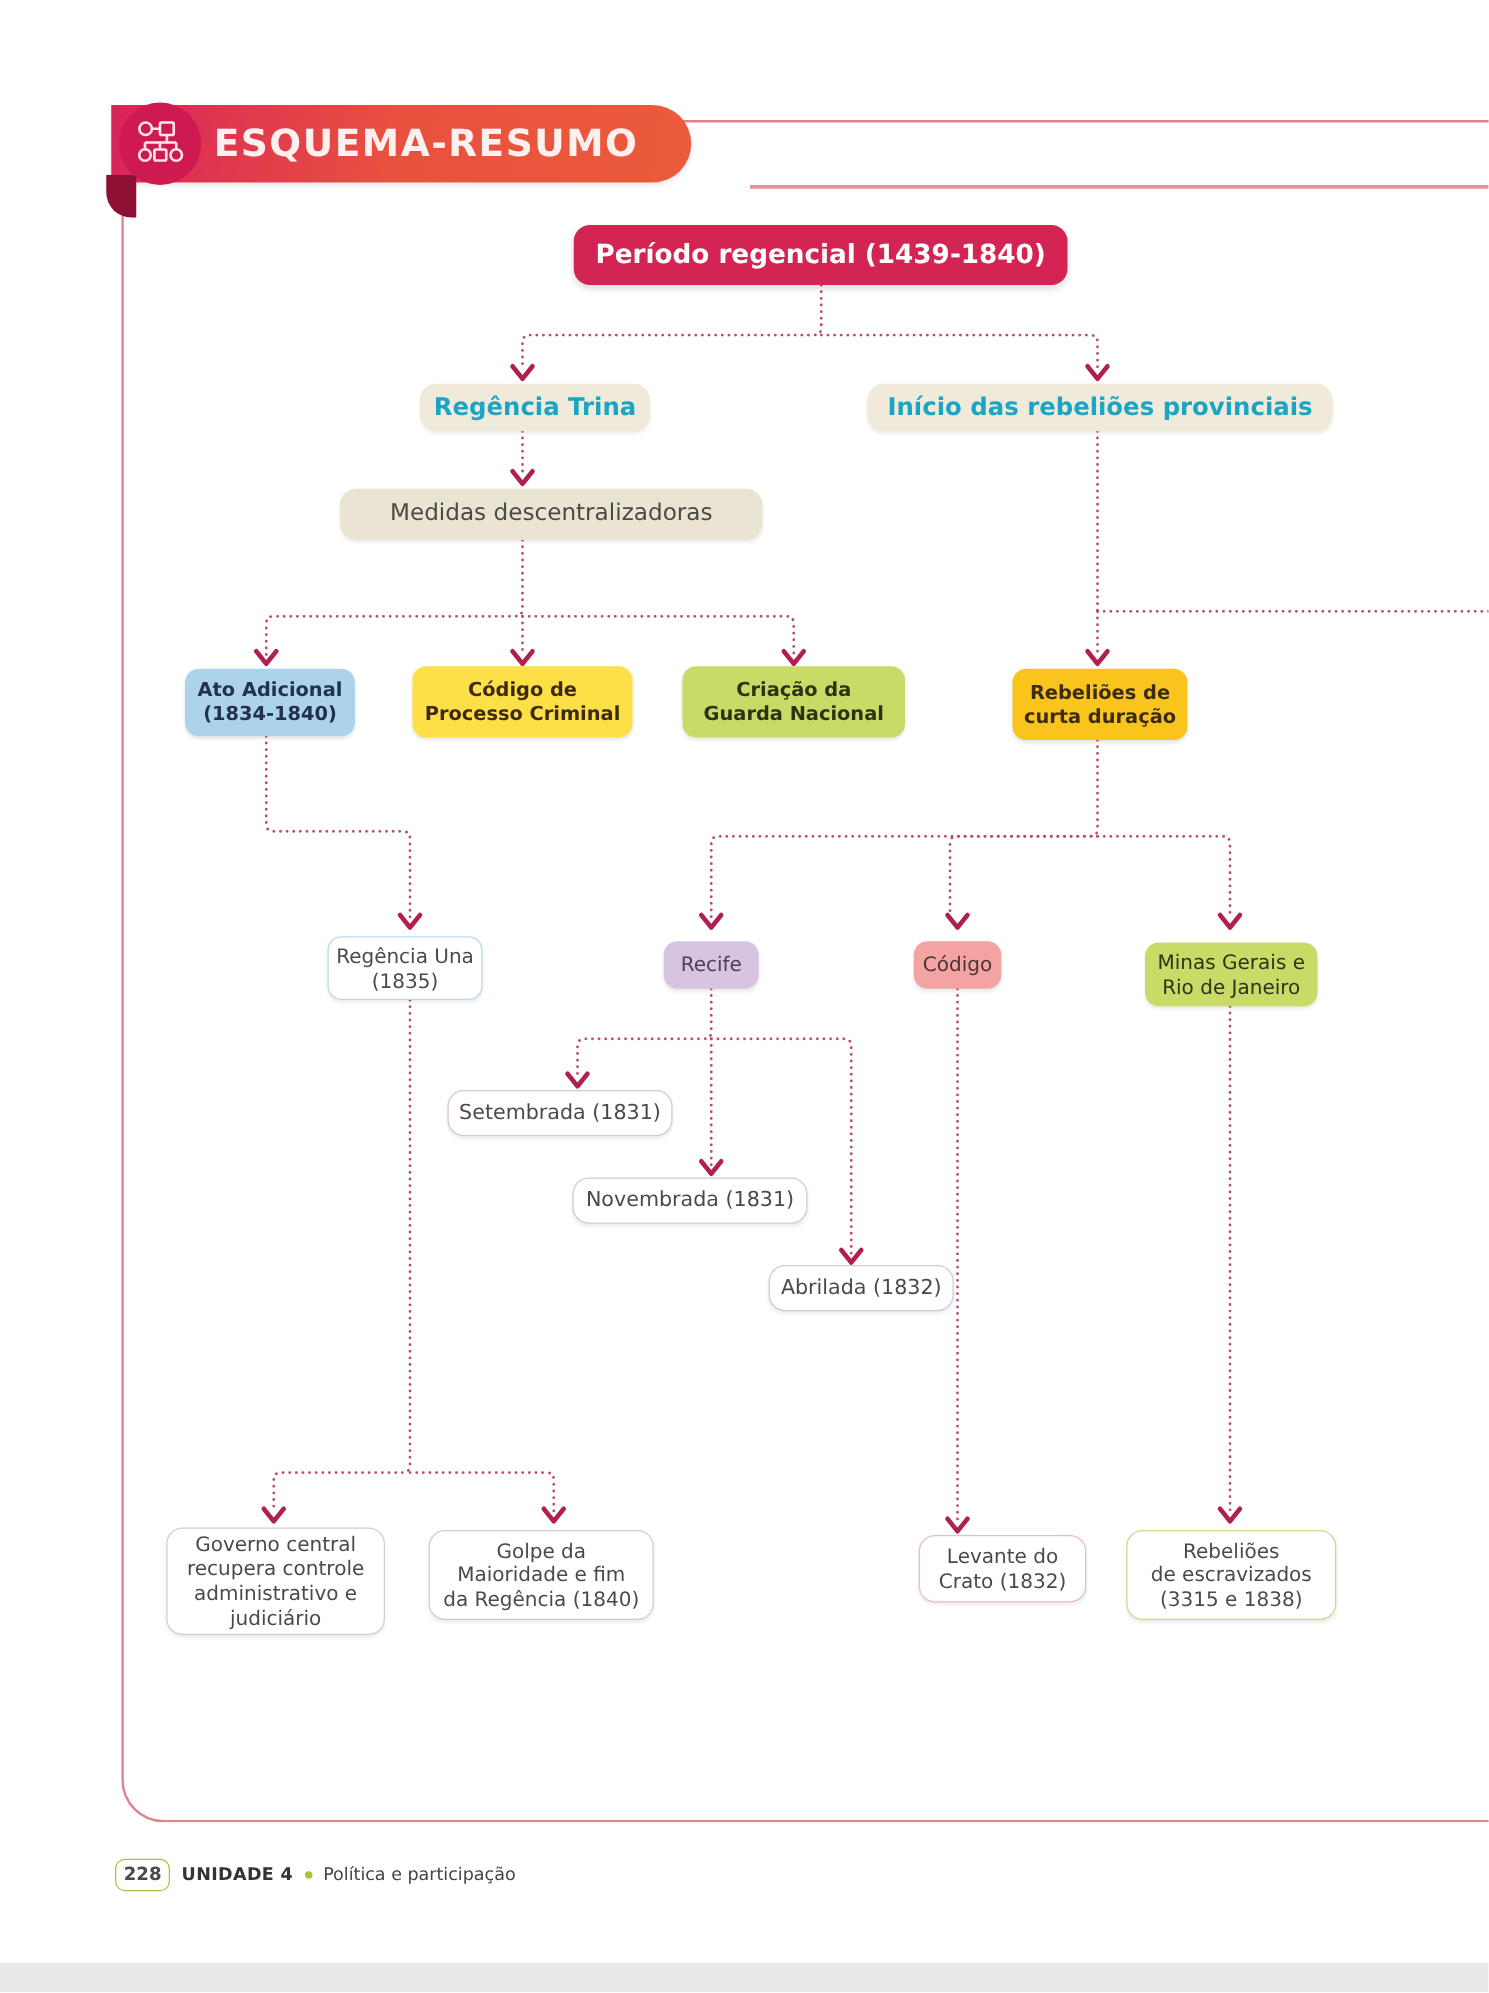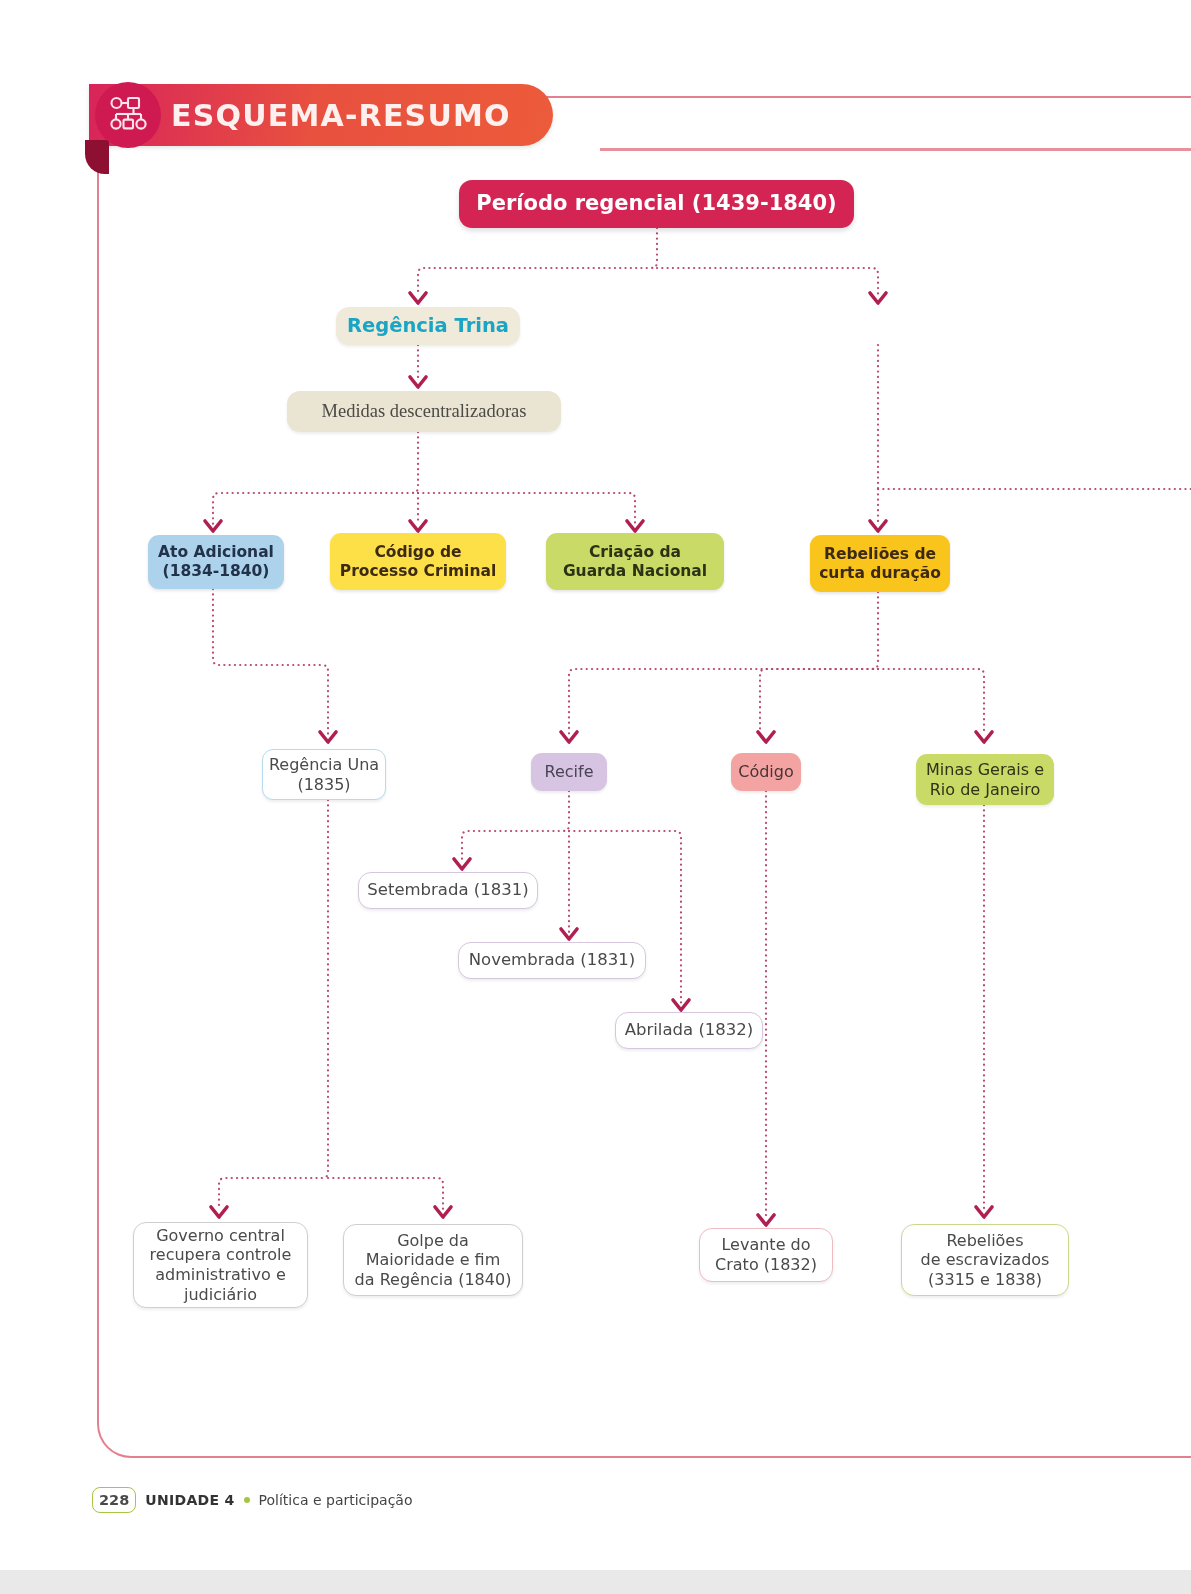--- a/index.html
+++ b/index.html
@@ -209,20 +209,21 @@
     box-shadow: 0 2px 3px rgba(0,0,0,0.07);
   }
   .n-white-pink {
     background: #ffffff;
     border: 1.6px solid #eebbc0;
     color: #4a4a4a;
     font-size: 16px;
     font-weight: 400;
     border-radius: 13px;
     box-shadow: 0 2px 3px rgba(0,0,0,0.07);
+    margin-left: 36px;
   }
   .n-white-green {
     background: #ffffff;
     border: 1.6px solid #cbd98e;
     color: #4a4a4a;
     font-size: 16px;
     font-weight: 400;
     border-radius: 13px;
     box-shadow: 0 2px 3px rgba(0,0,0,0.07);
   }
@@ -364,22 +365,23 @@
     <path class="ar" d="M758,1215 L766,1225 L774,1215"></path>
 
     <path class="ln" d="M984,805 V1210"></path>
     <path class="ar" d="M976,1207 L984,1217 L992,1207"></path>
   </svg>
 
   <div class="node n-root" style="left:459px;  top:180px;  width:395px; height:48px;">Período regencial (1439-1840)</div>
 
   <div class="node n-cream" style="left:336px;  top:307px;  width:184px; height:38px;">Regência Trina</div>
 
-
-  <div class="node n-cream-dark" style="left:287px;  top:391px;  width:274px; height:41px;font-family:Liberation Serif, serif;">Medidas descentralizadoras</div>
+  <div class="node n-cream" style="left:694px;  top:307px;  width:372px; height:38px;">Início das rebeliões provinciais</div>
+
+  <div class="node n-cream-dark" style="left:272px;  top:391px;  width:338px; height:41px;">Medidas descentralizadoras</div>
 
   <div class="node n-blue" style="left:148px;  top:535px;  width:136px; height:54px;">Ato Adicional
 (1834-1840)</div>
 
   <div class="node n-amber" style="left:330px;  top:533px;  width:176px; height:57px;">Código de
 Processo Criminal</div>
 
   <div class="node n-green" style="left:546px;  top:533px;  width:178px; height:57px;">Criação da
 Guarda Nacional</div>
 

